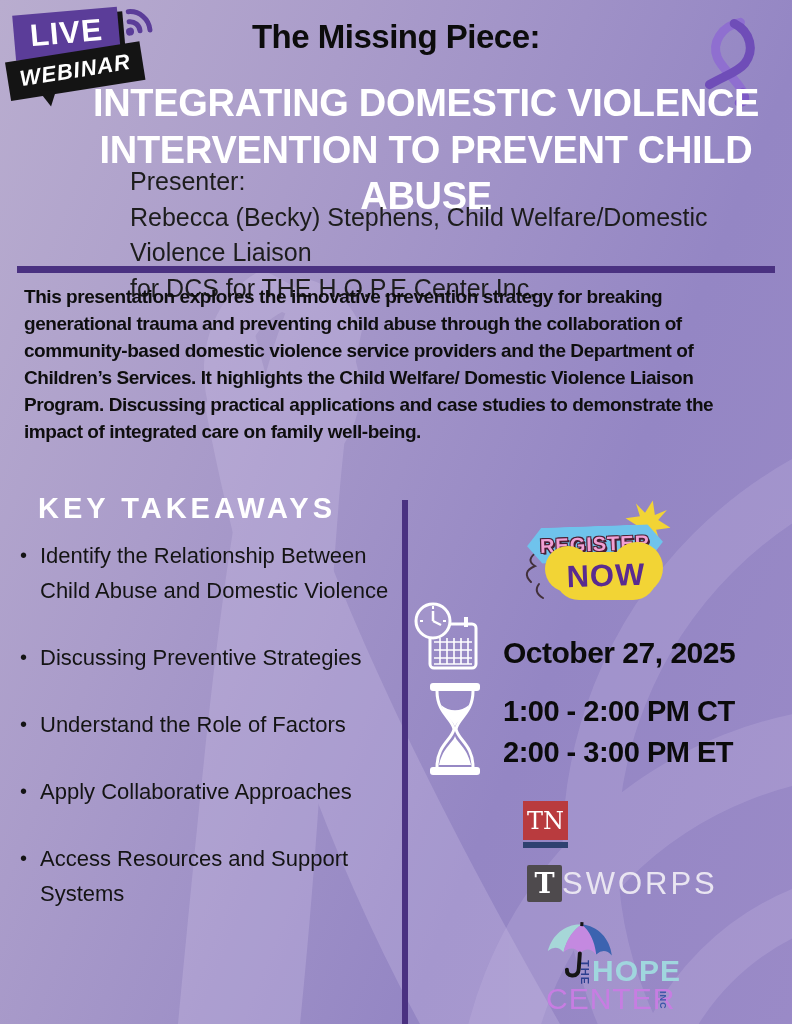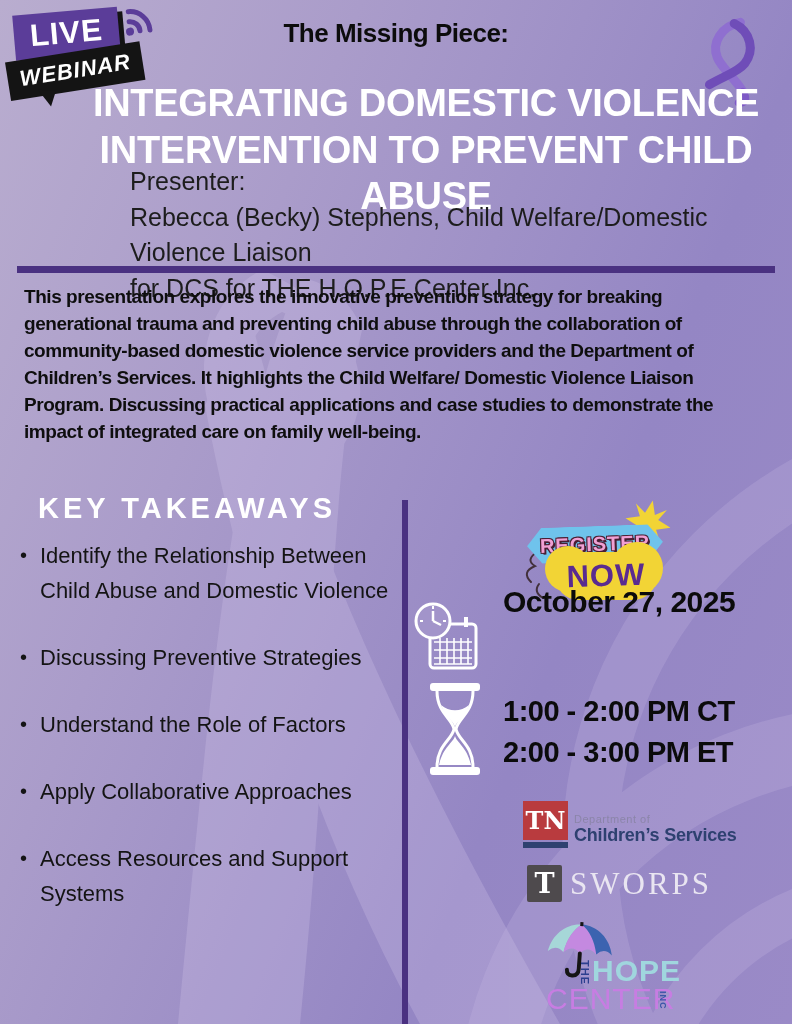--- a/index.html
+++ b/index.html
@@ -17,21 +17,21 @@
               font-size:31px; line-height:1; padding:6px 16px 8px; box-shadow:5px 5px 0 #141414;
               letter-spacing:1px; }
   .webinar-box { display:inline-block; background:#141414; color:#fff; font-weight:bold;
                  font-style:italic; font-size:22px; line-height:1; padding:8px 12px 9px;
                  transform:rotate(-4deg); margin:-4px 0 0 -10px; letter-spacing:1px; }
   .badge-tail { width:0; height:0; border-left:14px solid transparent; border-right:4px solid transparent;
                 border-top:16px solid #141414; margin:-3px 0 0 18px; transform:rotate(8deg); }
   .wifi { left:108px; top:-6px; }
 
   
-  .page-title { left:0; top:18px; width:792px; text-align:center; font-size:26px;
+  .page-title { left:0; top:18px; width:792px; text-align:center; font-size:33px;
                 font-weight:bold; color:#0c0c0c; letter-spacing:-0.5px; }
   .ribbon-top { left:695px; top:16px; }
   .subtitle { left:60px; top:80px; width:732px; text-align:center; color:#ffffff;
               font-weight:bold; font-size:38px; line-height:1.23; letter-spacing:-0.3px; }
   .presenter { left:130px; top:164px; font-size:25px; color:#1d1d1d; line-height:1.42; }
 
   .divider { left:17px; top:266px; width:758px; height:7px; background:#4a3181; }
 
   .description { left:24px; top:284px; width:744px; text-align:left; font-weight:bold;
                  font-size:19px; line-height:1.42; color:#0e0e0e; letter-spacing:-0.45px; }
@@ -62,44 +62,44 @@
                       border-radius:50%; background:#f2d435; }
   .reg-blob::after { content:""; position:absolute; right:-6px; top:-10px; width:52px; height:52px;
                      border-radius:50%; background:#f2d435; }
   .reg-blob span { position:absolute; left:0; right:0; top:6px; text-align:center; z-index:2;
                    color:#5a2b90; font-weight:bold; font-size:31px; letter-spacing:1px;
                    transform:rotate(-2deg); }
   .reg-squiggle { position:absolute; left:6px; top:52px; }
 
   
   .cal-icon { left:412px; top:600px; }
-  .event-date { left:503px; top:585px; font-size:30px; font-weight:bold; color:#0b0b0b;
+  .event-date { left:503px; top:636px; font-size:30px; font-weight:bold; color:#0b0b0b;
                 letter-spacing:-0.5px; }
   .hour-icon { left:427px; top:681px; }
   .event-times { left:503px; top:691px; font-size:29px; font-weight:bold; color:#0b0b0b;
                  line-height:41px; letter-spacing:-0.5px; }
 
   
   .tn-logo { left:523px; top:801px; display:flex; }
   .tn-markcol { display:flex; flex-direction:column; }
   .tn-box { width:45px; height:39px; background:#b93b3e; color:#fff; display:flex;
             align-items:center; justify-content:center; font-family:"DejaVu Serif", serif;
-            font-weight:bold; font-size:24px; }
+            font-weight:normal; font-size:24px; }
   .tn-bar { width:45px; height:6px; background:#2e4170; margin-top:2px; }
   .tn-text { margin-left:6px; padding-top:12px; }
   .tn-dept { font-size:11px; color:#8b85a9; letter-spacing:0.5px; }
   .tn-name { font-size:18px; font-weight:bold; color:#2e4170; letter-spacing:-0.2px; }
 
   
   .sworps-logo { left:527px; top:865px; display:flex; align-items:center; }
   .sworps-box { width:35px; height:37px; background:#4e4a4d; color:#fff; display:flex;
                 align-items:center; justify-content:center; font-family:"DejaVu Serif", serif;
                 font-weight:bold; font-size:27px; border-radius:2px; }
-  .sworps-name { margin-left:8px; font-size:31px; font-weight:300; color:#e9e5f1;
-                 letter-spacing:3px;font-family:Liberation Serif, serif; }
+  .sworps-name { margin-left:0; font-size:31px; font-weight:300; color:#e9e5f1;
+                 letter-spacing:3px; }
 
   
   .hope-logo { left:540px; top:913px; width:195px; height:110px; }
   .hope-umbrella { position:absolute; left:4px; top:2px; transform:rotate(4deg); }
   .hope-the { position:absolute; left:39px; top:47px; writing-mode:vertical-rl; font-size:11px;
               font-weight:bold; color:#2d3f8f; letter-spacing:1px; }
   .hope-hope { position:absolute; left:52px; top:41px; font-size:30px; font-weight:bold;
                color:#a0d6de; letter-spacing:1px; }
   .hope-center { position:absolute; left:6px; top:69px; font-size:30px; font-weight:normal;
                  color:#c77de2; letter-spacing:1px; }
@@ -220,24 +220,20 @@
   <div class="abs event-times">
     <div>1:00 - 2:00 PM CT</div>
     <div>2:00 - 3:00 PM ET</div>
   </div>
 
   <div class="abs tn-logo">
     <div class="tn-markcol">
       <div class="tn-box">TN</div>
       <div class="tn-bar"></div>
     </div>
-    <div class="tn-text">
-      <div class="tn-dept">Department of</div>
-      <div class="tn-name">Children’s Services</div>
-    </div>
   </div>
 
   <div class="abs sworps-logo">
     <div class="sworps-box">T</div>
     <div class="sworps-name">SWORPS</div>
   </div>
 
   <div class="abs hope-logo">
     <svg class="hope-umbrella" width="72" height="72" viewBox="0 0 92 78">
       <path d="M46,5 C26,5 9,20 5,42 Q15,32 25,42 C28,25 36,12 46,5 Z" fill="#a6d7d8"></path>

